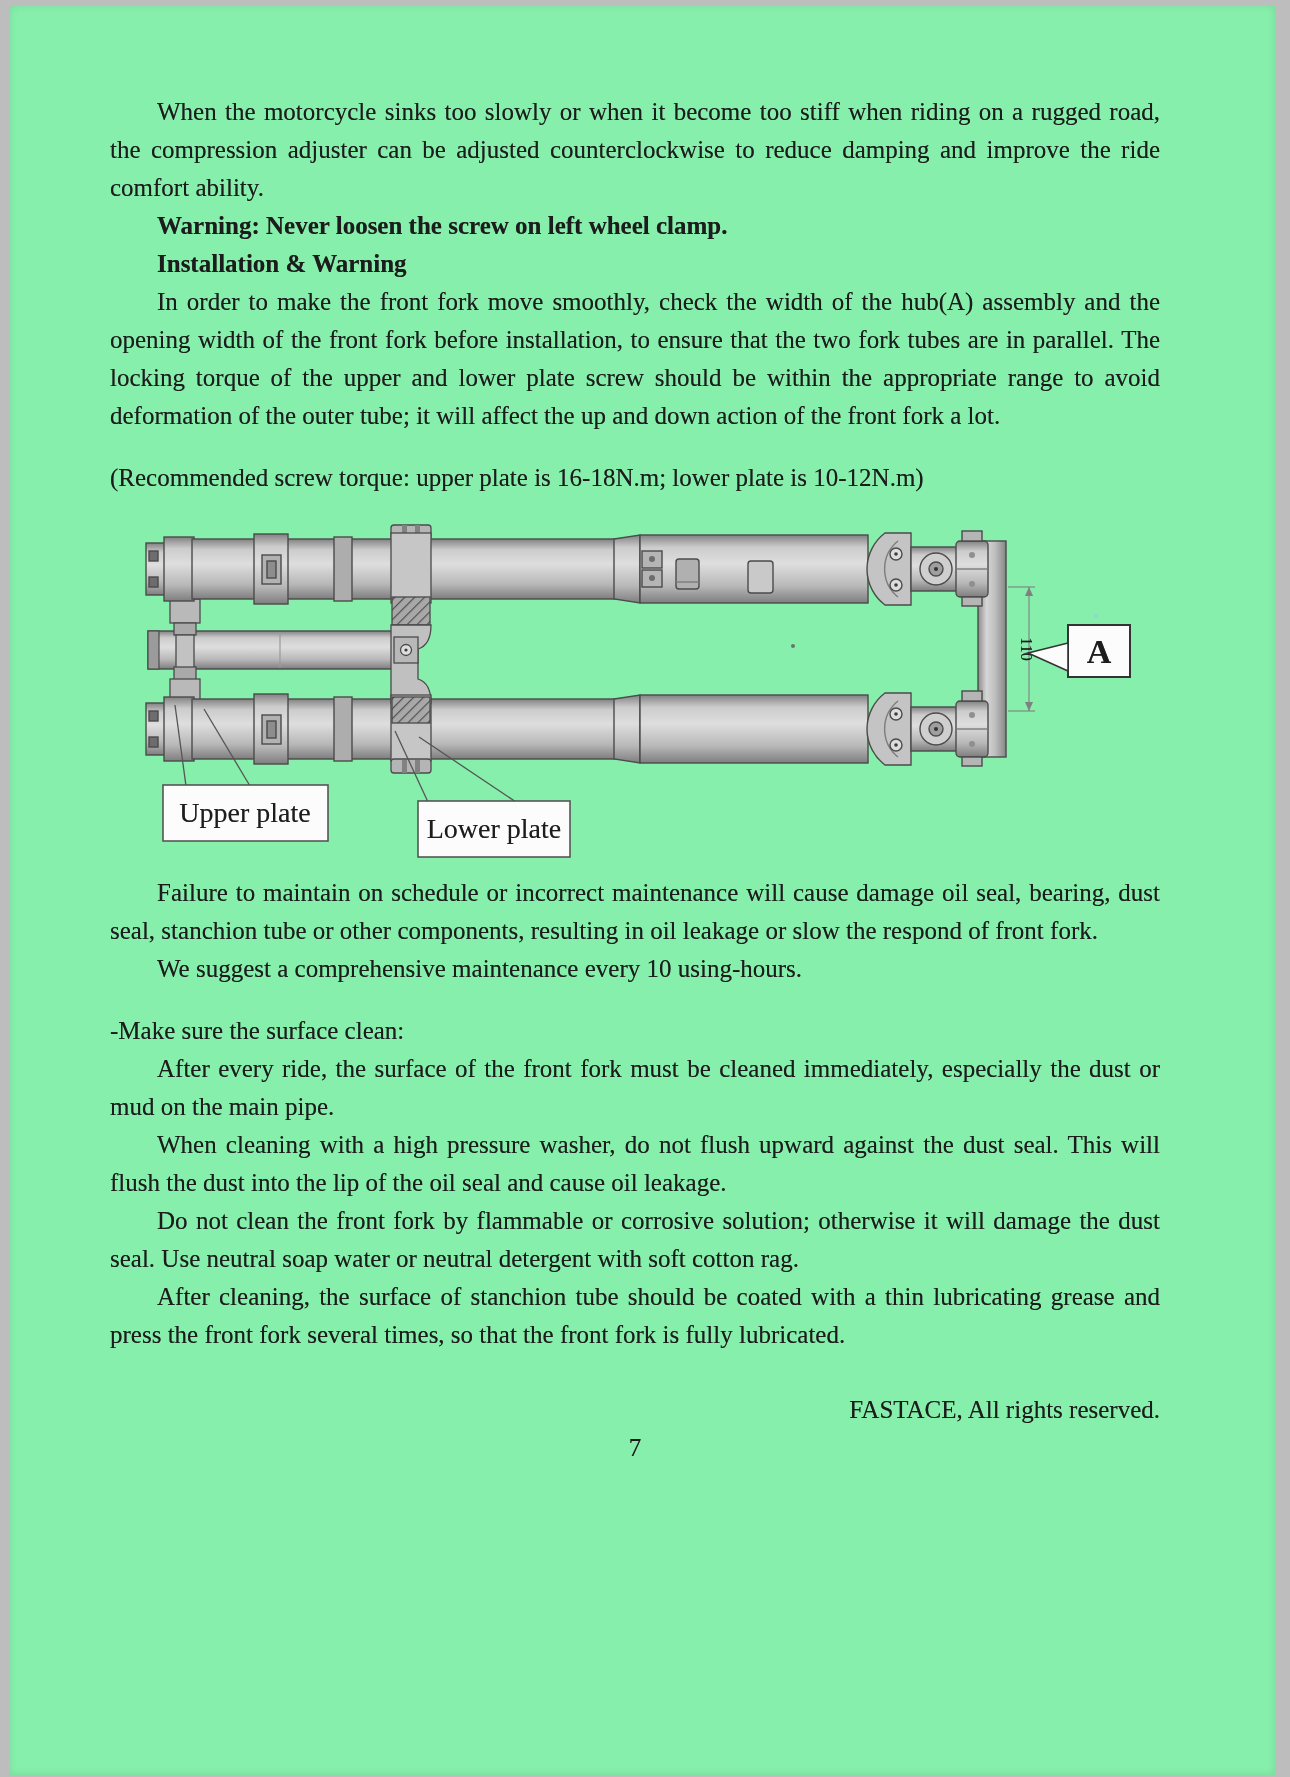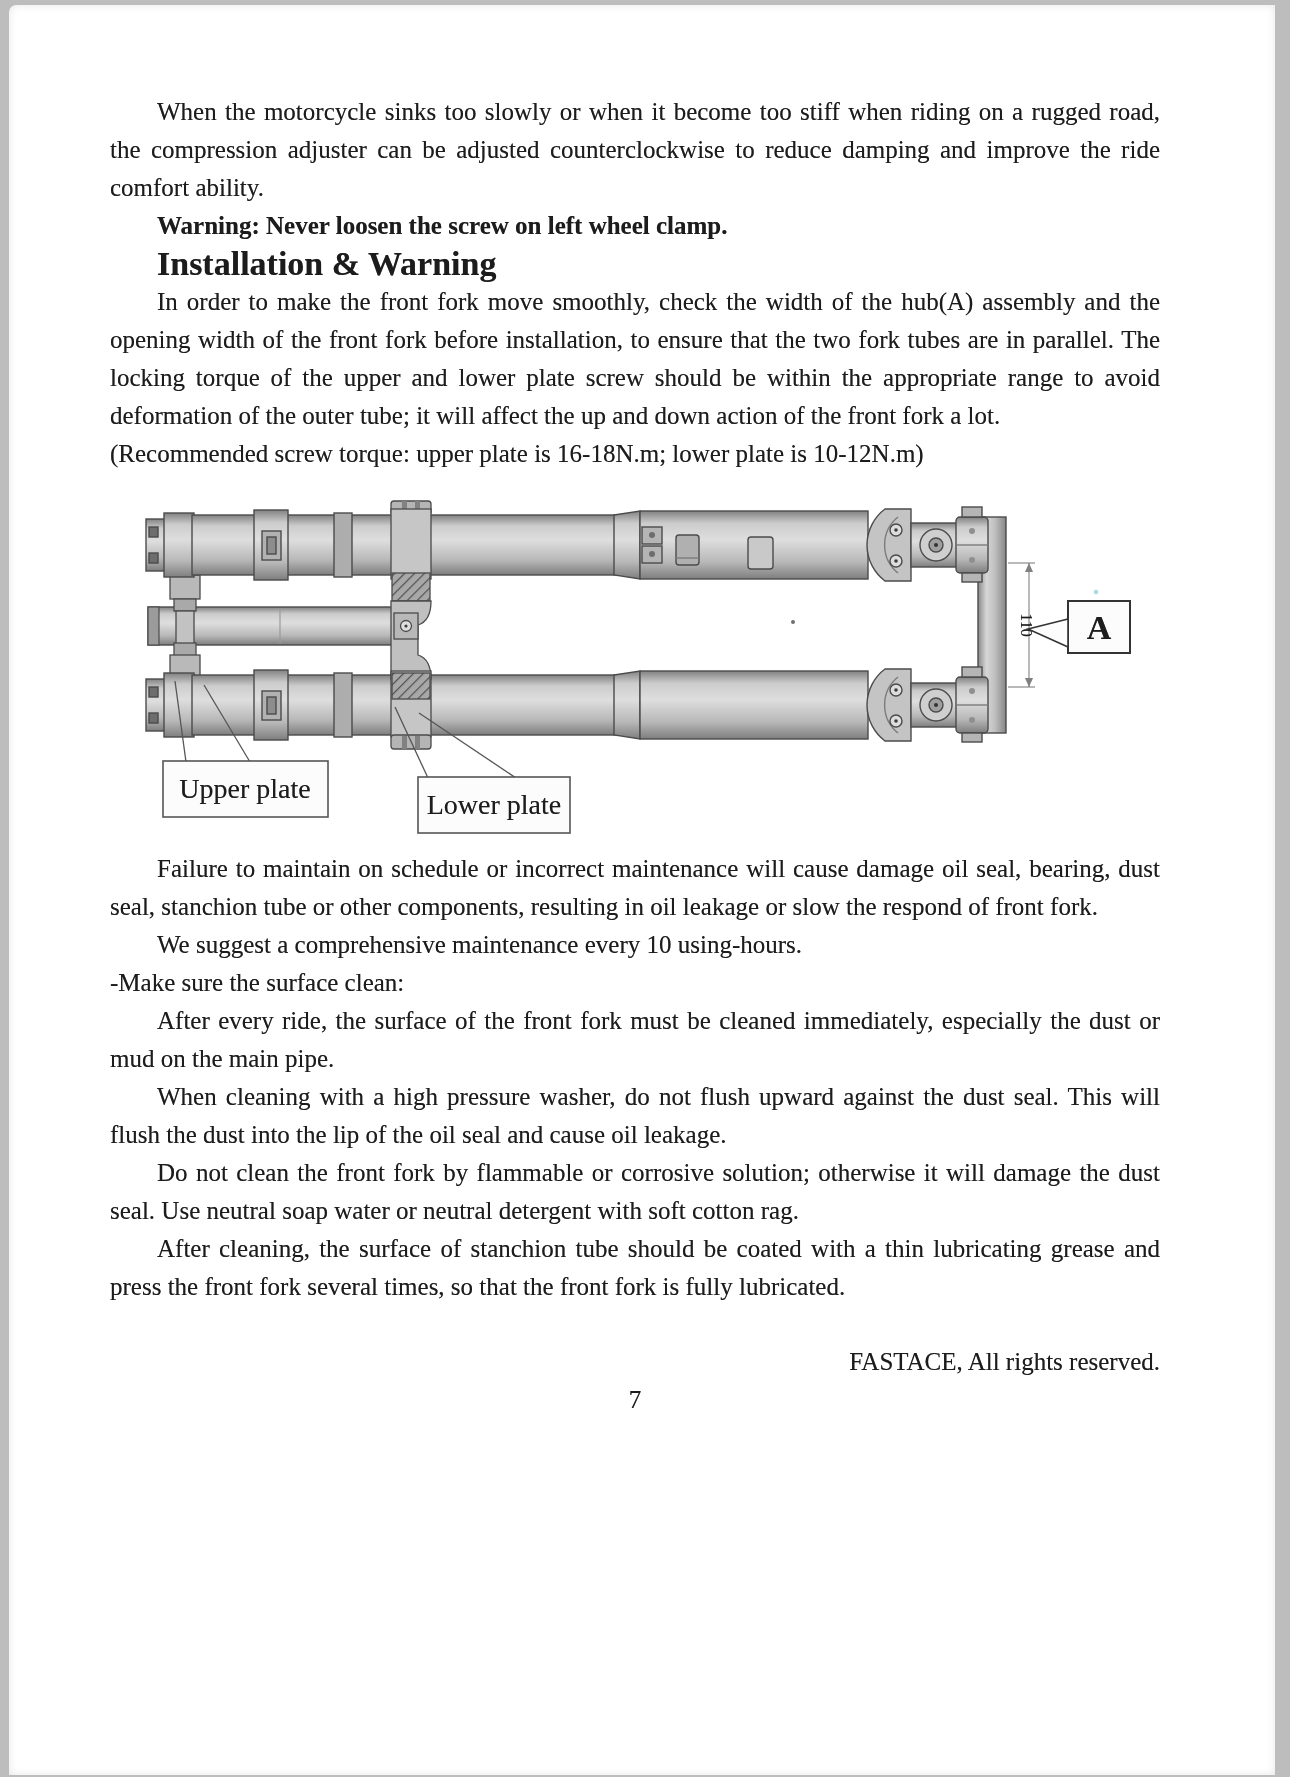--- a/index.html
+++ b/index.html
@@ -4,35 +4,35 @@
 <style>
   html,body{margin:0;padding:0;}
   body{
     width:1290px;height:1777px;position:relative;
     background:#bdbdbd;
     font-family:"Liberation Serif", serif;
     overflow:hidden;
   }
   .page{
     position:absolute;left:9px;top:5px;right:15px;bottom:2px;
-    background:#ffffff;
+    background:#86efac;
     border-top-left-radius:7px;
     box-shadow:inset 0 0 9px rgba(0,0,0,0.10);
   }
   .content{
     position:absolute;left:101px;top:0;width:1050px;
     color:#1c1c1c;font-size:25px;line-height:38px;
     text-shadow:0 0 .6px rgba(20,20,20,.5);
   }
   .content p{margin:0;text-align:justify;}
   p.indent{text-indent:47px;}
-  p.flush{text-indent:0;text-align:left;}
+  p.flush{text-indent:0;text-align:left;margin-top:24px;}
   .spacer-top{height:88px;}
   .bold{font-weight:bold;}
-  .h-install{margin:0;font-weight:bold;text-indent:47px;font-size:34px;line-height:38px;margin-top:44px;}
+  .h-install{margin:0;font-weight:bold;text-indent:47px;font-size:25px;line-height:38px;margin-top:44px;}
   .h-maint{margin:0;font-weight:bold;font-size:25px;line-height:38px;margin-top:12px;}
   .h-maint .num{display:inline-block;width:47px;}
   .diagram{
     position:relative;width:1040px;height:377px;margin:0 0 0 18px;
   }
   .diagram svg{position:absolute;left:0;top:0;}
   .footer-rights{margin-top:37px !important;text-align:right !important;}
   .footer-page{text-align:center !important;}
   svg text{font-family:"Liberation Serif", serif;fill:#1d1d1d;}
 </style>

